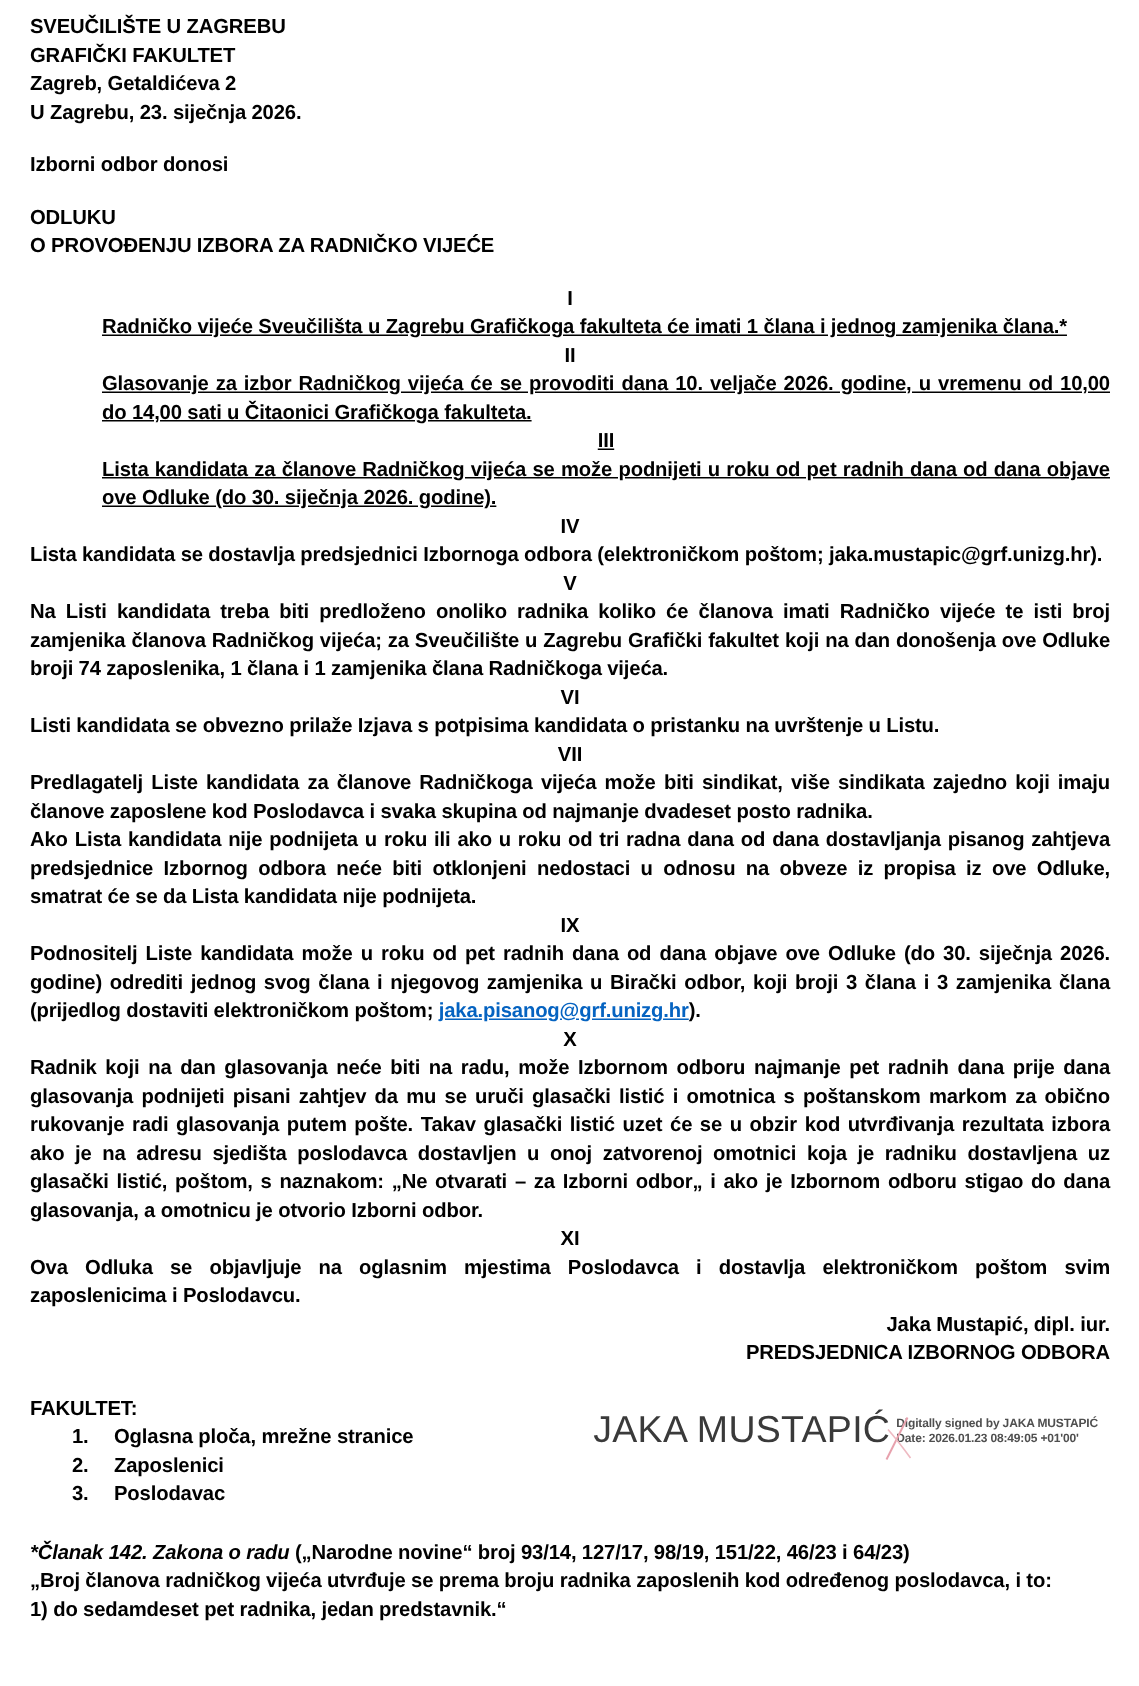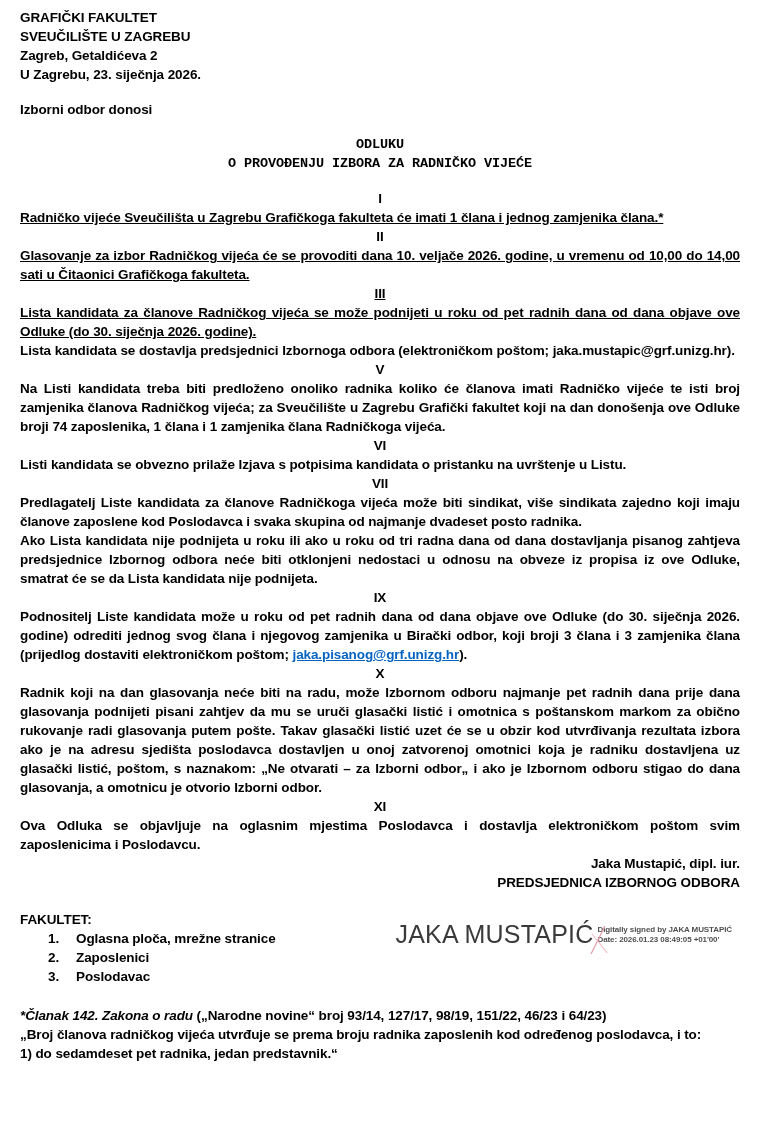--- a/index.html
+++ b/index.html
@@ -19,28 +19,28 @@
     width: 759px;
     height: 1124px;
     padding: 8px 19px 0 20px;
     font-size: 13.5px;
     line-height: 19px;
     font-weight: 700;
     letter-spacing: -0.1px;
   }
   .hdr-line { text-align: left; }
   .intro { margin: 16px 0 0 0; }
-  .doc-title { margin: 16px 0 0 0; text-align: center; font-family: Liberation Mono, monospace; }
+  .doc-title { margin: 16px 0 0 0; text-align: left; }
   .sections { margin-top: 16px; }
   .numeral { text-align: center; }
   .para {
     margin: 0;
     text-align: justify;
   }
-  .u { text-decoration: underline; }
+  .u { text-decoration: underline; margin-left: 48px; }
   a.email-link {
     color: #0563c1;
     text-decoration: underline;
   }
   .signoff { text-align: right; }
   .bottom-row {
     margin-top: 18px;
     display: flex;
     justify-content: space-between;
     align-items: flex-start;
@@ -85,22 +85,22 @@
   .footnote { margin-top: 20px; }
   .footnote p { margin: 0; }
   .fn-italic { font-style: italic; }
 </style>
 </head>
 <body>
 
 <div class="page">
 
   <div>
+    <div class="hdr-line">SVEUČILIŠTE U ZAGREBU</div>
     <div class="hdr-line">GRAFIČKI FAKULTET</div>
-    <div class="hdr-line">SVEUČILIŠTE U ZAGREBU</div>
     <div class="hdr-line">Zagreb, Getaldićeva 2</div>
     <div class="hdr-line">U Zagrebu, 23. siječnja 2026.</div>
   </div>
 
   <p class="intro">Izborni odbor donosi</p>
 
   <div class="doc-title">
     <div>ODLUKU</div>
     <div>O PROVOĐENJU IZBORA ZA RADNIČKO VIJEĆE</div>
   </div>
@@ -116,20 +116,21 @@
       <div class="numeral"><span>II</span></div>
       <p class="para u">Glasovanje za izbor Radničkog vijeća će se provoditi dana 10. veljače 2026. godine, u vremenu od 10,00 do 14,00 sati u Čitaonici Grafičkoga fakulteta.</p>
     </div>
 
     <div>
       <div class="numeral"><span class="u">III</span></div>
       <p class="para u">Lista kandidata za članove Radničkog vijeća se može podnijeti u roku od pet radnih dana od dana objave ove Odluke (do 30. siječnja 2026. godine).</p>
     </div>
 
     <div>
+      <div class="numeral"><span>IV</span></div>
       <p class="para">Lista kandidata se dostavlja predsjednici Izbornoga odbora (elektroničkom poštom; jaka.mustapic@grf.unizg.hr).</p>
     </div>
 
     <div>
       <div class="numeral"><span>V</span></div>
       <p class="para">Na Listi kandidata treba biti predloženo onoliko radnika koliko će članova imati Radničko vijeće te isti broj zamjenika članova Radničkog vijeća; za Sveučilište u Zagrebu Grafički fakultet koji na dan donošenja ove Odluke broji 74 zaposlenika, 1 člana i 1 zamjenika člana Radničkoga vijeća.</p>
     </div>
 
     <div>
       <div class="numeral"><span>VI</span></div>

